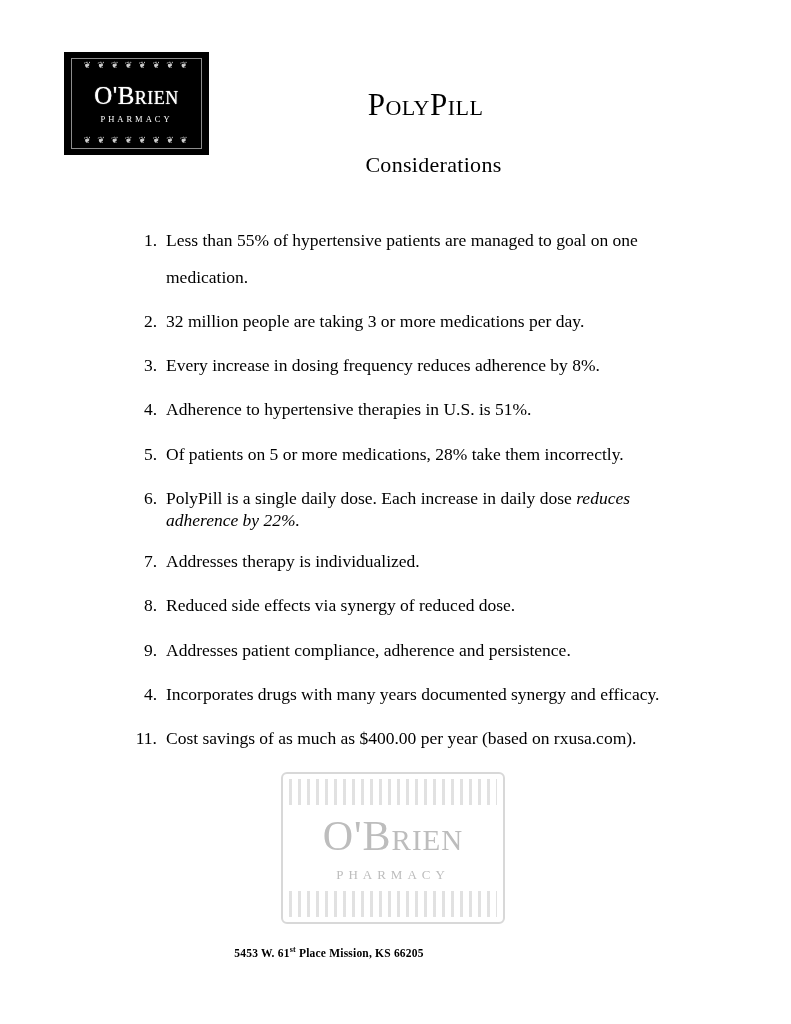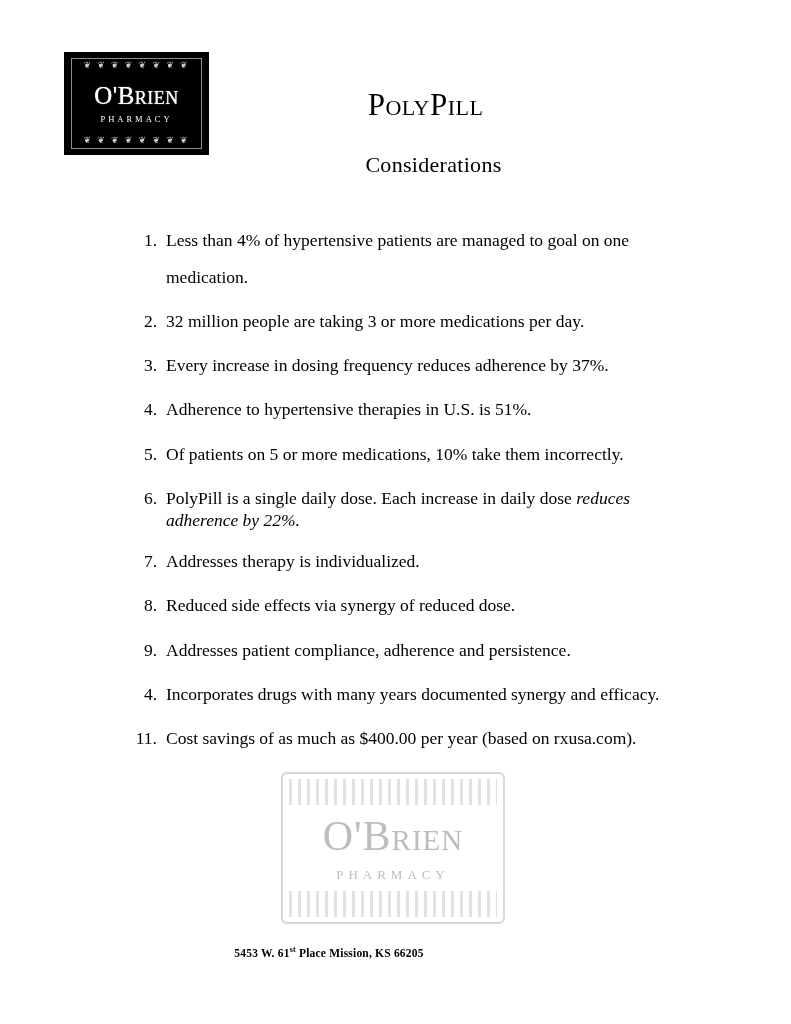--- a/index.html
+++ b/index.html
@@ -222,41 +222,41 @@
     </div>
 
     <div class="doc-title">PolyPill</div>
     <div class="doc-subtitle">Considerations</div>
   </div>
 
   <div class="considerations">
 
     <div class="item tall">
       <span class="num">1.</span>
-      <span class="txt">Less than 4% of hypertensive patients are managed to goal on one medication.</span>
+      <span class="txt">Less than 55% of hypertensive patients are managed to goal on one medication.</span>
     </div>
 
     <div class="item">
       <span class="num">2.</span>
       <span class="txt">32 million people are taking 3 or more medications per day.</span>
     </div>
 
     <div class="item">
       <span class="num">3.</span>
-      <span class="txt">Every increase in dosing frequency reduces adherence by 37%.</span>
+      <span class="txt">Every increase in dosing frequency reduces adherence by 8%.</span>
     </div>
 
     <div class="item">
       <span class="num">4.</span>
       <span class="txt">Adherence to hypertensive therapies in U.S. is 51%.</span>
     </div>
 
     <div class="item">
       <span class="num">5.</span>
-      <span class="txt">Of patients on 5 or more medications, 10% take them incorrectly.</span>
+      <span class="txt">Of patients on 5 or more medications, 28% take them incorrectly.</span>
     </div>
 
     <div class="item tight">
       <span class="num">6.</span>
       <span class="txt"><span>PolyPill is a single daily dose.  Each increase in daily dose </span><em>reduces adherence by 22%.</em></span>
     </div>
 
     <div class="item">
       <span class="num">7.</span>
       <span class="txt">Addresses therapy is individualized.</span>

